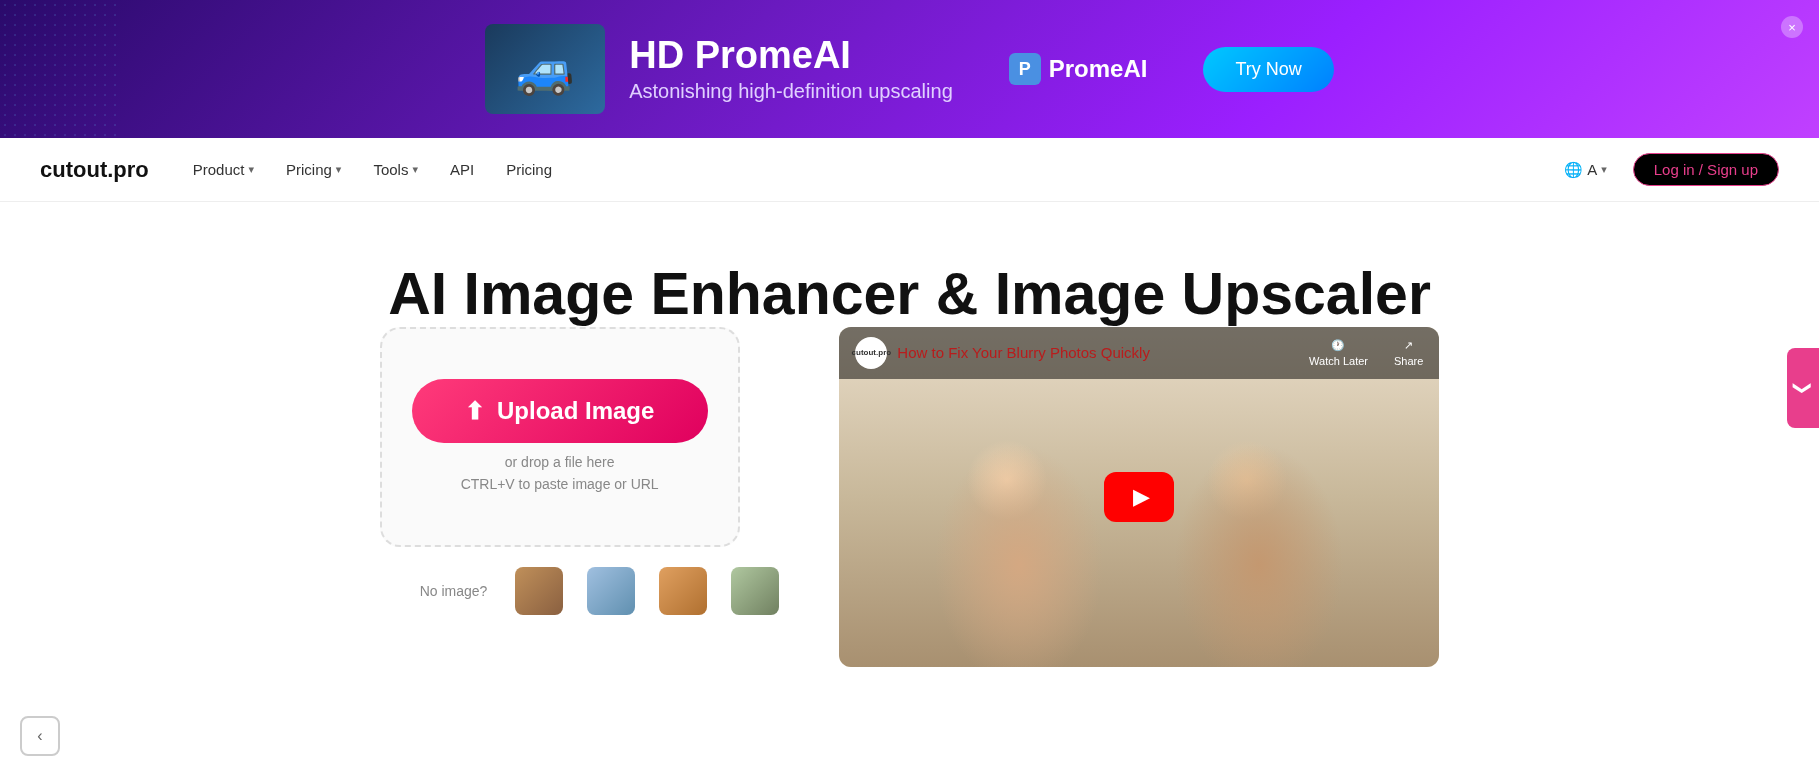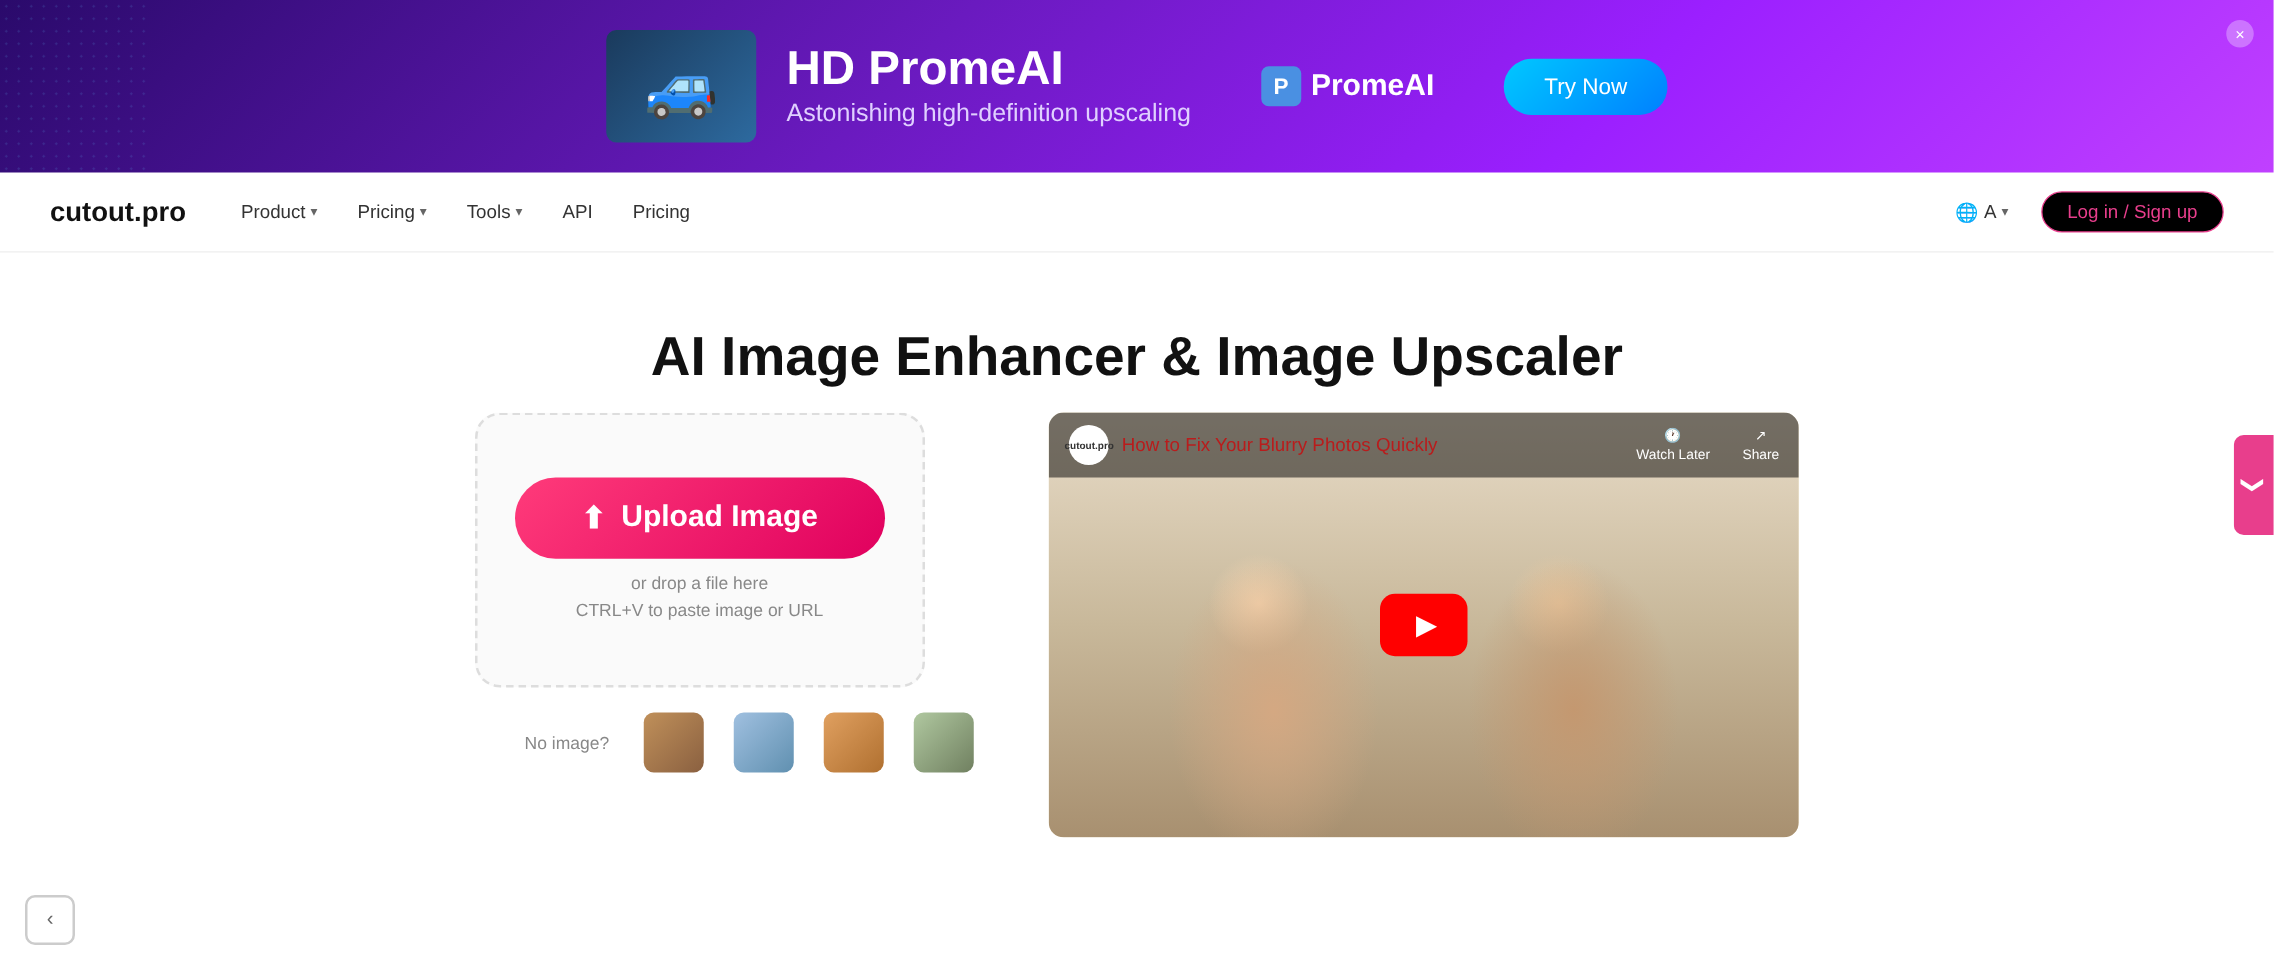--- a/index.html
+++ b/index.html
@@ -176,25 +176,24 @@
     }
 
     
     .main {
       max-width: 1200px;
       margin: 0 auto;
       padding: 60px 20px 0;
       text-align: center;
     }
     .page-title {
-      font-size: 44px;
+      font-size: 59px;
       font-weight: 900;
       color: #111;
       line-height: 1.1;
-      margin-bottom: 20px;
     }
     .page-subtitle {
       font-size: 18px;
       color: #555;
       margin-bottom: 50px;
     }
 
     
     .content-row {
       display: flex;

